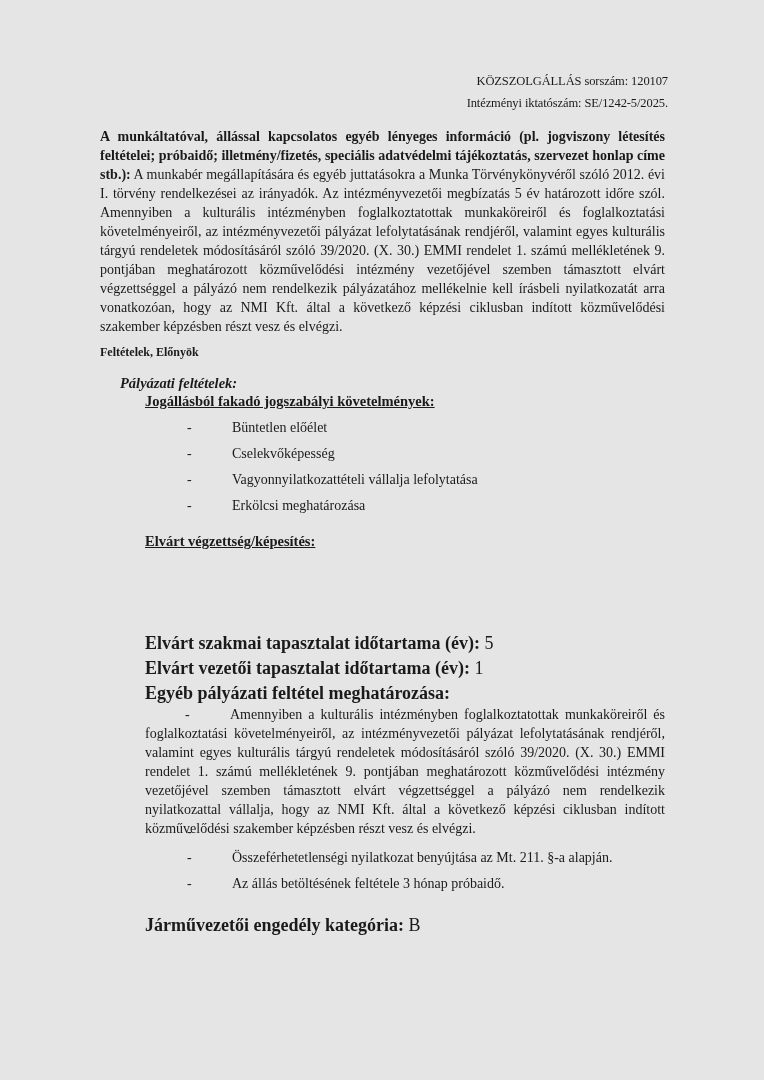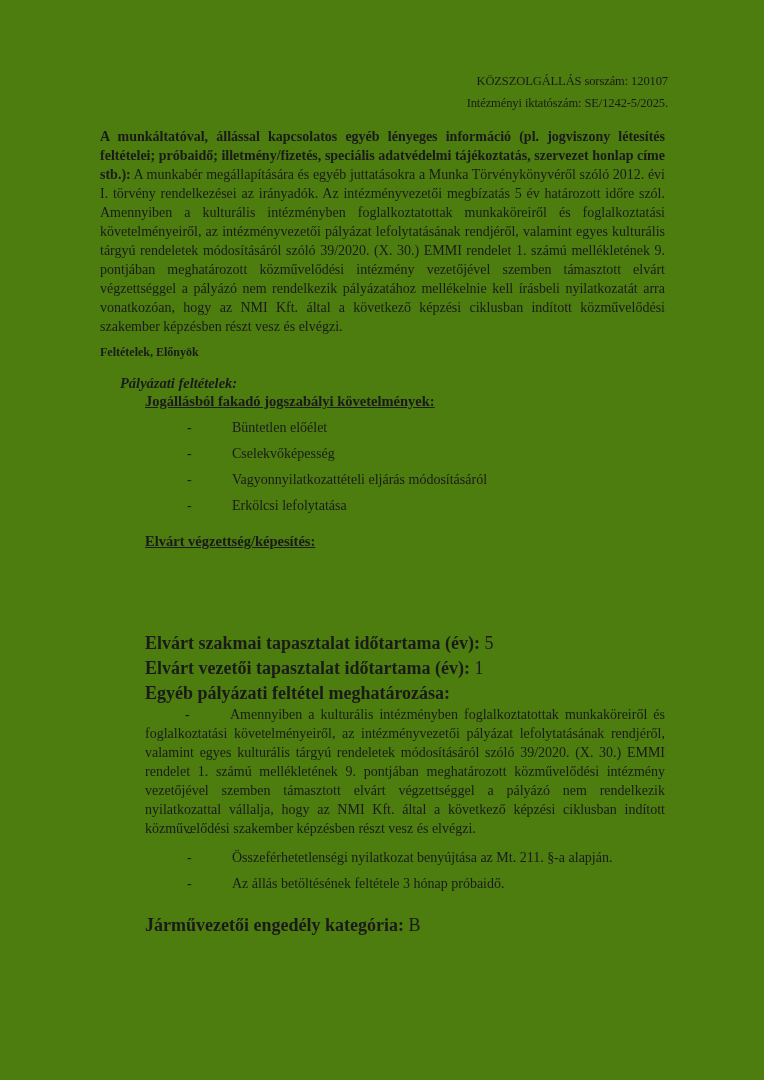--- a/index.html
+++ b/index.html
@@ -1,21 +1,21 @@
 <!DOCTYPE html>
 <html><head>
 <meta charset="utf-8">
 <style>
   html, body { margin: 0; padding: 0; background: #ffffff; }
   body {
     width: 764px; height: 1080px; position: relative; overflow: hidden;
     font-family: "Liberation Serif", "DejaVu Serif", serif;
     color: #1a1a1a;
   }
-  .page { position: absolute; left: 0; top: 0; width: 764px; height: 1080px; background: #4d7c0f; }
+  .page { position: absolute; left: 0; top: 0; width: 764px; height: 1080px; background: #e5e5e5; }
   .hdr { position: absolute; right: 96px; font-size: 12.5px; letter-spacing: -0.1px; }
   .hdr1 { top: 74px; }
   .hdr2 { top: 96px; }
   .block { position: absolute; left: 100px; width: 565px; font-size: 14px; line-height: 19px; text-align: justify; }
   .intro { top: 127px; }
   .intro .lead { font-weight: bold; }
   .h-section { position: absolute; left: 100px; top: 345px; font-size: 12px; font-weight: bold; }
   .h-italic { position: absolute; left: 120px; top: 375px; font-size: 14.5px; font-weight: bold; font-style: italic; }
   .h-sub { position: absolute; left: 145px; font-size: 14.5px; font-weight: bold; text-decoration: underline; }
   .h-sub1 { top: 393px; }
@@ -55,25 +55,25 @@
     <li>
         <span class="dash">-</span>
         <span class="txt">Büntetlen előélet</span>
       </li>
     <li>
         <span class="dash">-</span>
         <span class="txt">Cselekvőképesség</span>
       </li>
     <li>
         <span class="dash">-</span>
-        <span class="txt">Vagyonnyilatkozattételi eljárás módosításáról</span>
+        <span class="txt">Vagyonnyilatkozattételi vállalja lefolytatása</span>
       </li>
     <li>
         <span class="dash">-</span>
-        <span class="txt">Erkölcsi lefolytatása</span>
+        <span class="txt">Erkölcsi meghatározása</span>
       </li>
   </ul>
 
   <div class="h-sub h-sub2">Elvárt végzettség/képesítés:</div>
 
   <div class="kv kv1"><b>Elvárt szakmai tapasztalat időtartama (év):</b><span> 5</span></div>
   <div class="kv kv2"><b>Elvárt vezetői tapasztalat időtartama (év):</b><span> 1</span></div>
   <div class="kv kv3">Egyéb pályázati feltétel meghatározása:</div>
 
   <div class="other"><span class="dash">-</span><span>Amennyiben a kulturális intézményben foglalkoztatottak munkaköreiről és foglalkoztatási követelményeiről, az intézményvezetői pályázat lefolytatásának rendjéről, valamint egyes kulturális tárgyú rendeletek módosításáról szóló 39/2020. (X. 30.) EMMI rendelet 1. számú mellékletének 9. pontjában meghatározott közművelődési intézmény vezetőjével szemben támasztott elvárt végzettséggel a pályázó nem rendelkezik  nyilatkozattal vállalja, hogy az NMI Kft. által a következő képzési ciklusban indított közművelődési szakember képzésben részt vesz és elvégzi.</span></div>

